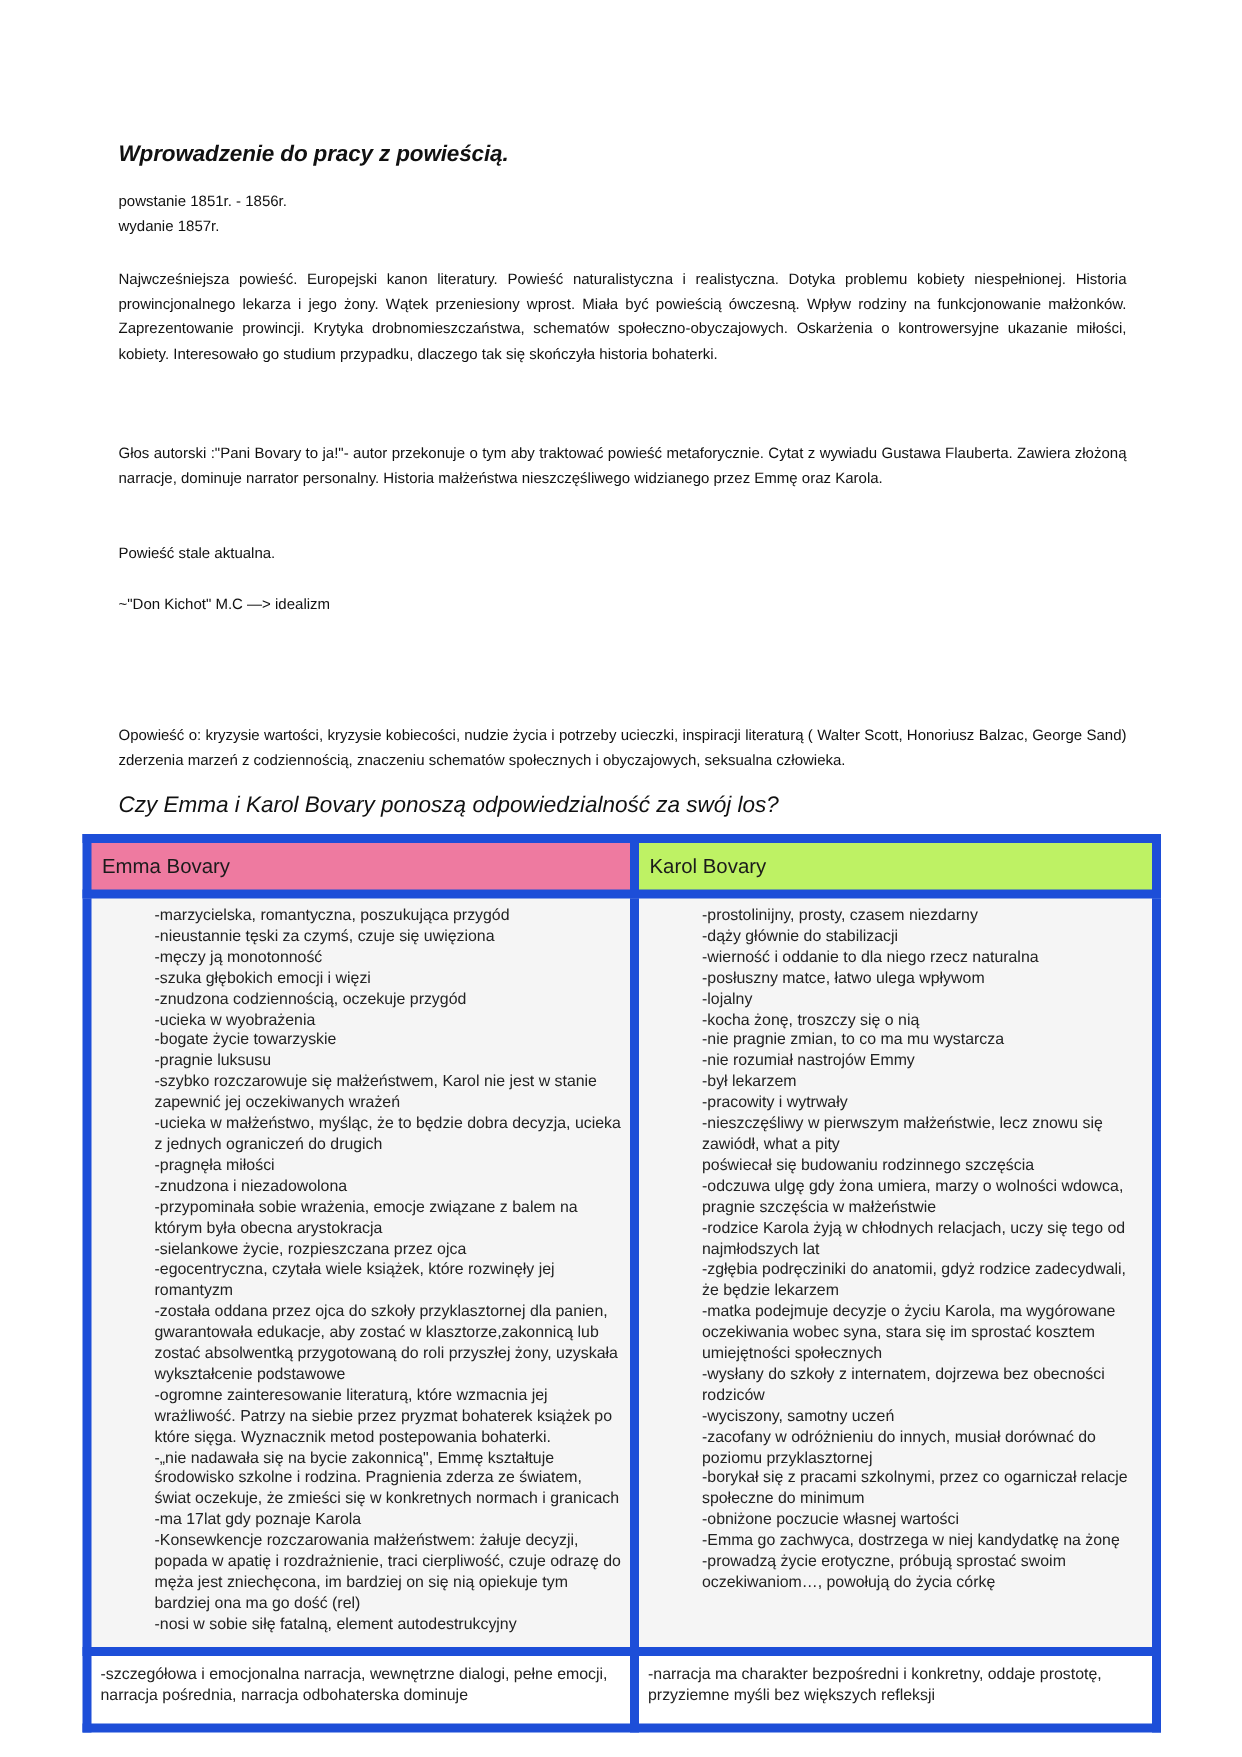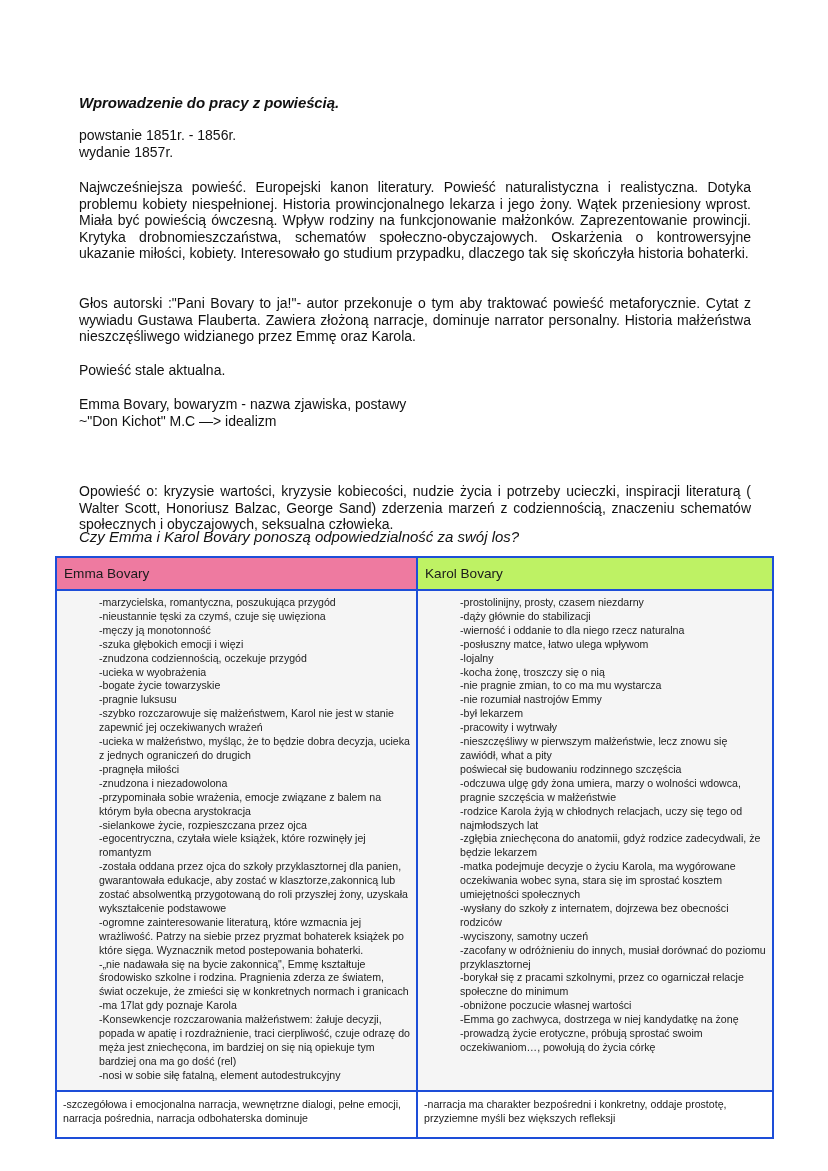--- a/index.html
+++ b/index.html
@@ -1,24 +1,24 @@
 <!DOCTYPE html>
 <html><head>
 <meta charset="utf-8">
 <style>
   html, body { margin: 0; padding: 0; background: #ffffff; }
   body { width: 828px; height: 1171px; position: relative; overflow: hidden; font-family: "Liberation Sans", sans-serif; color: #111; }
   .page { position: absolute; left: 0; top: 16px; width: 680px; height: 1171px; }
   .h1 { position: absolute; left: 79px; top: 78px; font-size: 15px; font-weight: bold; font-style: italic; letter-spacing: -0.1px; }
-  .block { position: absolute; left: 79px; width: 672px; font-size: 14px; line-height: 16.6px; text-align: justify; }
+  .block { position: absolute; left: 79px; width: 672px; font-size: 10px; line-height: 16.6px; text-align: justify; }
   .block p { margin: 0; }
   .line { display: block; }
   .h2 { position: absolute; left: 79px; top: 512px; font-size: 15px; font-weight: normal; font-style: italic; }
   table.cmp { position: absolute; left: 55px; top: 540px; width: 719px; border-collapse: collapse; font-size: 10.6px; line-height: 13.9px; color: #222; }
-  table.cmp td, table.cmp th { border: 2px solid #1d4ed8; vertical-align: top; text-align: left; }
+  table.cmp td, table.cmp th { border: 6px solid #1d4ed8; vertical-align: top; text-align: left; }
   table.cmp th { font-weight: normal; font-size: 13.6px; height: 31px; padding: 0 7px; vertical-align: middle; color: #1b1b1b; }
   th.emma { background: #ee7aa0; width: 345px; }
   th.karol { background: #bef264; }
   tr.body td { background: #f5f5f5; padding: 5px 6px 7px 6px; height: 483px; }
   tr.foot td { background: #ffffff; padding: 6px 6px 6px 6px; height: 33px; margin-left: 32px; }
   .item { display: block; margin-left: 36px; }
 </style>
 </head>
 <body>
 
@@ -37,21 +37,20 @@
 
   <div class="block" style="top:279px;">
     <p>Głos autorski :"Pani Bovary to ja!"- autor przekonuje o tym aby traktować powieść metaforycznie. Cytat z wywiadu Gustawa Flauberta. Zawiera złożoną narracje, dominuje narrator personalny. Historia małżeństwa nieszczęśliwego widzianego przez Emmę oraz Karola.</p>
   </div>
 
   <div class="block" style="top:346px;">
     <p>Powieść stale aktualna.</p>
   </div>
 
   <div class="block" style="top:380px;">
-    <span class="line">Emma Bovary, bowaryzm - nazwa zjawiska, postawy</span>
     <span class="line">~"Don Kichot" M.C —&gt; idealizm</span>
   </div>
 
   <div class="block" style="top:431px;margin-top:36px;">
     <p>Opowieść o: kryzysie wartości, kryzysie kobiecości, nudzie życia i potrzeby ucieczki, inspiracji literaturą ( Walter Scott, Honoriusz Balzac, George Sand) zderzenia marzeń z codziennością, znaczeniu schematów społecznych i obyczajowych, seksualna człowieka.</p>
   </div>
 
   <div class="h2">Czy Emma i Karol Bovary ponoszą odpowiedzialność za swój los?</div>
 
   <table class="cmp">
@@ -92,21 +91,21 @@
         <span class="item">-lojalny</span>
         <span class="item">-kocha żonę, troszczy się o nią</span>
         <span class="item">-nie pragnie zmian, to co ma mu wystarcza</span>
         <span class="item">-nie rozumiał nastrojów Emmy</span>
         <span class="item">-był lekarzem</span>
         <span class="item">-pracowity i wytrwały</span>
         <span class="item">-nieszczęśliwy w pierwszym małżeństwie, lecz znowu się zawiódł, what a pity</span>
         <span class="item">poświecał się budowaniu rodzinnego szczęścia</span>
         <span class="item">-odczuwa ulgę gdy żona umiera, marzy o wolności wdowca, pragnie szczęścia w małżeństwie</span>
         <span class="item">-rodzice Karola żyją w chłodnych relacjach, uczy się tego od najmłodszych lat</span>
-        <span class="item">-zgłębia zniechęcona do anatomii, gdyż rodzice zadecydwali, że będzie lekarzem</span>
+        <span class="item">-zgłębia podręcziniki do anatomii, gdyż rodzice zadecydwali, że będzie lekarzem</span>
         <span class="item">-matka podejmuje decyzje o życiu Karola, ma wygórowane oczekiwania wobec syna, stara się im sprostać kosztem umiejętności społecznych</span>
         <span class="item">-wysłany do szkoły z internatem, dojrzewa bez obecności rodziców</span>
         <span class="item">-wyciszony, samotny uczeń</span>
         <span class="item">-zacofany w odróżnieniu do innych, musiał dorównać do poziomu przyklasztornej</span>
         <span class="item">-borykał się z pracami szkolnymi, przez co ogarniczał relacje społeczne do minimum</span>
         <span class="item">-obniżone poczucie własnej wartości</span>
         <span class="item">-Emma go zachwyca, dostrzega w niej kandydatkę na żonę</span>
         <span class="item">-prowadzą życie erotyczne, próbują sprostać swoim oczekiwaniom…, powołują do życia córkę</span>
       </td>
     </tr>

